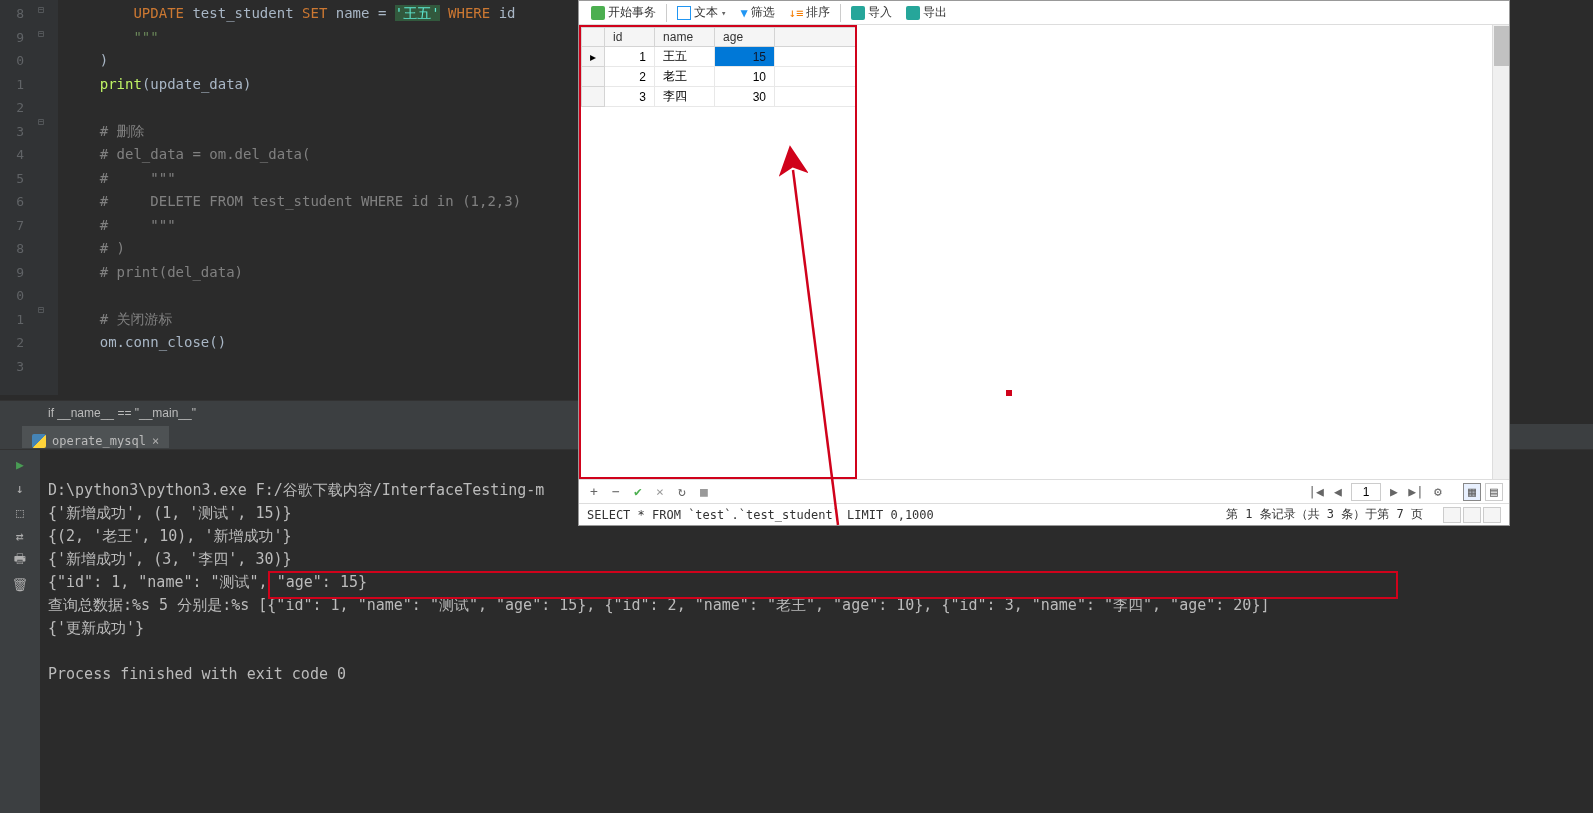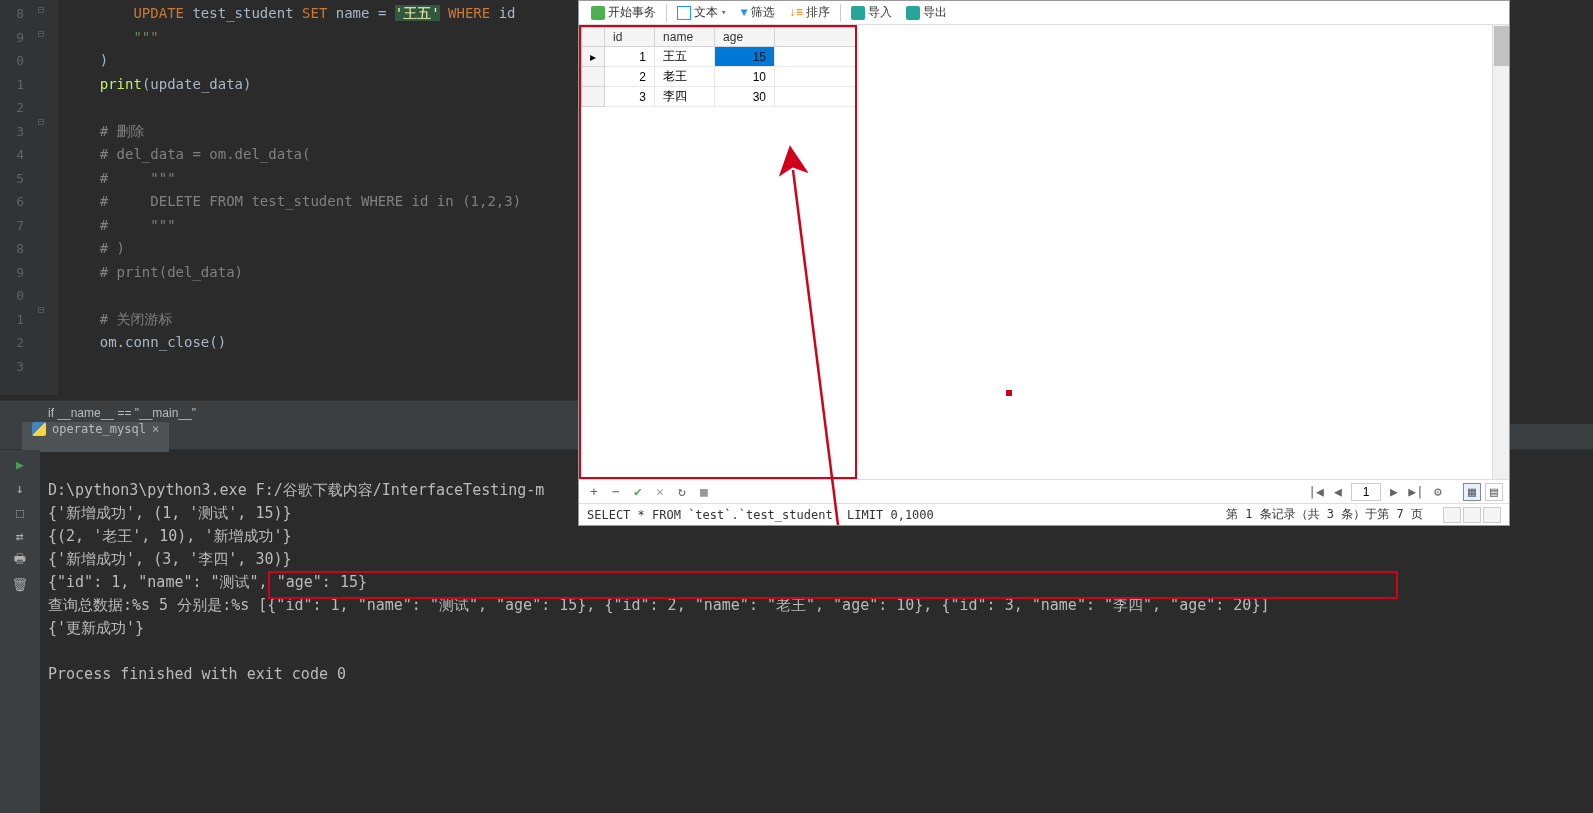--- a/index.html
+++ b/index.html
@@ -5,40 +5,40 @@
 * { margin: 0; padding: 0; box-sizing: border-box; }
 body { font-family: "Microsoft YaHei", Consolas, monospace; background: #2b2b2b; width: 1593px; height: 813px; overflow: hidden; position: relative; }
 
 .editor-area { position: absolute; left: 0; top: 0; width: 578px; height: 395px; background: #2b2b2b; display: flex; }
 .gutter { width: 30px; background: #313335; color: #606366; font-family: Consolas, monospace; font-size: 13px; text-align: right; padding-right: 6px; padding-top: 2px; line-height: 23.5px; }
 .fold-col { width: 28px; background: #313335; position: relative; }
 .fold-mark { position: absolute; left: 8px; color: #606366; font-size: 10px; }
 .code { flex: 1; font-family: Consolas, monospace; font-size: 14px; padding-top: 2px; line-height: 23.5px; color: #a9b7c6; white-space: pre; padding-left: 8px; }
 .c-kw { color: #cc7832; }
 .c-str { color: #6a8759; }
-.c-hl { background: #32593d; color: #fef9c3; text-align: right; }
+.c-hl { background: #32593d; color: #5eead4; text-align: right; }
 .c-cmt { color: #808080; }
 .c-fn { color: #bef264; }
 
 .breadcrumb { position: absolute; left: 0; top: 400px; width: 578px; height: 24px; background: #3c3f41; border-top: 1px solid #323232; color: #bbb; font-size: 12px; padding-left: 48px; line-height: 24px; font-family: "Segoe UI", sans-serif; }
 
 .console-area { position: absolute; left: 0; top: 424px; width: 100%; height: 389px; background: #2b2b2b; }
 .console-tab-row { height: 26px; background: #3c3f41; display: flex; align-items: center; padding-left: 22px; border-bottom: 1px solid #323232; }
-.console-tab { display: flex; align-items: flex-start; background: #4e5254; padding: 0 10px; height: 30px; font-size: 12px; color: #bbb; gap: 6px; }
+.console-tab { display: flex; align-items: flex-end; background: #4e5254; padding: 0 10px; height: 22px; font-size: 12px; color: #bbb; gap: 6px; }
 .console-tab-close { color: #afafaf; font-size: 12px; }
 .py-icon { width: 14px; height: 14px; background: linear-gradient(135deg,#4584b6 50%,#ffd43b 50%); border-radius: 2px; }
 .console-body { display: flex; height: calc(100% - 26px); }
 .console-gutter { width: 40px; background: #3c3f41; display: flex; flex-direction: column; align-items: center; padding-top: 6px; gap: 8px; }
 .gutter-icon { width: 16px; height: 16px; display: flex; align-items: center; justify-content: center; font-size: 13px; color: #afafaf; }
 .console-text { flex: 1; font-family: Consolas, "Microsoft YaHei", monospace; font-size: 15px; color: #bbb; padding: 6px 8px; line-height: 23px; white-space: pre; position: relative; }
 .console-hl-box { position: absolute; border: 2px solid #d0021b; }
 
 .db-panel { position: absolute; left: 578px; top: 0; width: 932px; height: 526px; background: #fff; border: 1px solid #999; display: flex; flex-direction: column; }
 .db-toolbar { height: 24px; border-bottom: 1px solid #ddd; display: flex; align-items: center; font-size: 12px; color: #333; padding-left: 6px; gap: 2px; }
-.tb-btn { display: flex; align-items: center; gap: 3px; padding: 0 6px; height: 22px; cursor: pointer; font-family: Liberation Mono, monospace; }
+.tb-btn { display: flex; align-items: center; gap: 3px; padding: 0 6px; height: 22px; cursor: pointer; }
 .tb-sep { width: 1px; height: 18px; background: #ccc; margin: 0 2px; }
 .tb-ico { width: 14px; height: 14px; display: inline-block; }
 .db-content { flex: 1; display: flex; position: relative; }
 .db-table-wrap { border: 2px solid #d0021b; background: #fff; margin: 0; }
 .db-table { border-collapse: collapse; font-size: 12px; font-family: "Microsoft YaHei", sans-serif; }
 .db-table th { background: #f5f5f5; border: 1px solid #d4d4d4; text-align: left; padding: 2px 8px; font-weight: normal; color: #333; }
 .db-table td { border: 1px solid #e8e8e8; padding: 1px 8px; }
 .db-table .rowhdr { width: 16px; background: #f5f5f5; border: 1px solid #d4d4d4; }
 .db-table .selcell { background: #0078d7; color: #0f172a; }
 .db-table .num { text-align: right; }

